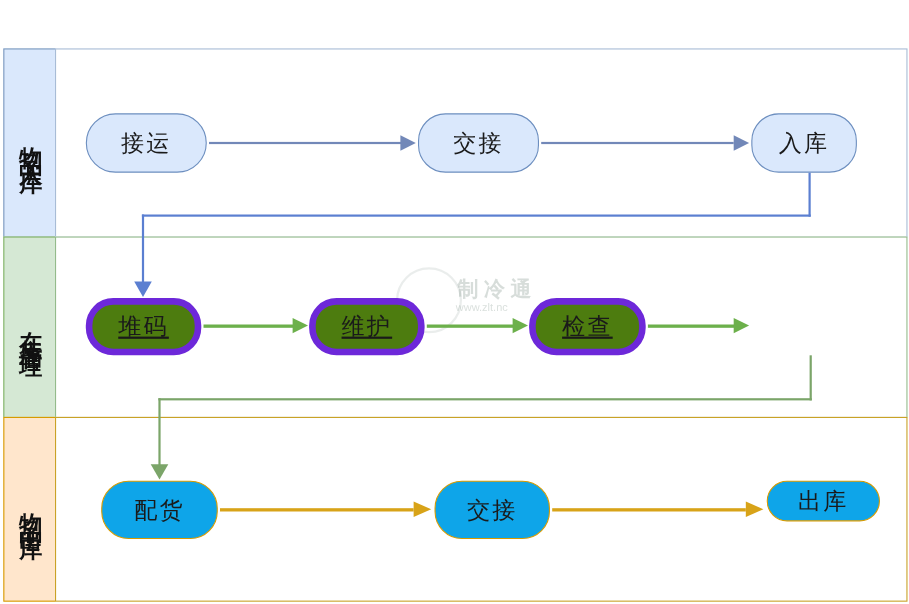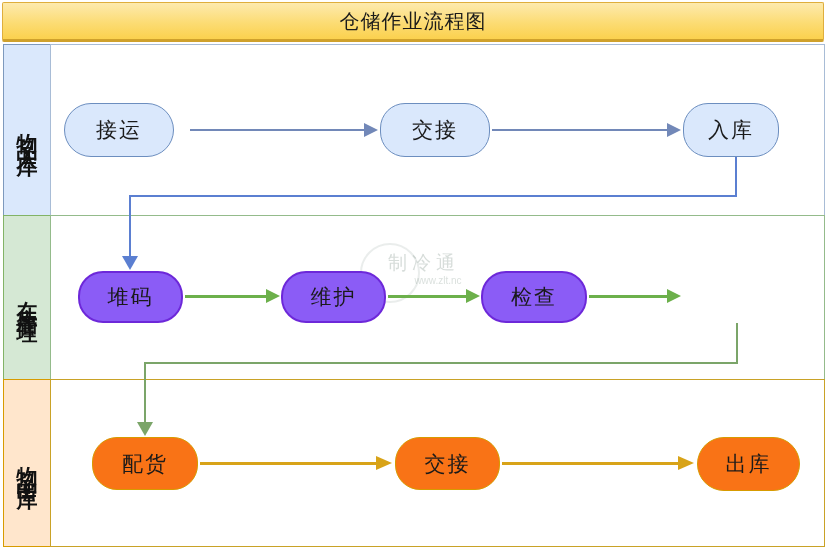--- a/index.html
+++ b/index.html
@@ -30,62 +30,59 @@
   .lane2-content{top:215px;height:163px;border:1px solid #94bb8b;}
   .lane3-label{top:379px;height:166px;background:#ffe6cc;border:1px solid #d79b00;}
   .lane3-content{top:379px;height:166px;border:1px solid #c9a227;}
 
   
   .node{
     position:absolute;display:flex;align-items:center;justify-content:center;
     font-size:21px;color:#1a1a1a;letter-spacing:2px;box-sizing:border-box;border-radius:25px;
   }
   .n-blue{background:#dae8fc;border:1px solid #6c8ebf;}
-  .n-green{background:#8b5cf6;border:2px solid #6d28d9;}
-  .n-orange{background:#f97316;border:1px solid #d79b00;}
+  .n-green{background:#4d7c0f;border:6px solid #6d28d9;text-decoration:underline;}
+  .n-orange{background:#0ea5e9;border:1px solid #d79b00;}
   .stadium{border-radius:27px;}
 
   
   .hline,.vline{position:absolute;}
   .head-right{position:absolute;width:0;height:0;border-top:7px solid transparent;border-bottom:7px solid transparent;}
   .head-down{position:absolute;width:0;height:0;border-left:8px solid transparent;border-right:8px solid transparent;}
 
   .c-blue{background:#7288b8;}   .hb-blue{border-left:14px solid #7288b8;}
   .c-eblue{background:#5b7fd1;}  .hd-blue{border-top:14px solid #5b7fd1;}
   .c-green{background:#6cb04b;}  .hb-green{border-left:14px solid #6cb04b;}
   .c-egreen{background:#7ba569;} .hd-green{border-top:14px solid #7ba569;}
   .c-gold{background:#d8a318;}   .hb-gold{border-left:16px solid #d8a318;}
 
   
   .wm-circle{position:absolute;left:360px;top:243px;width:56px;height:56px;border:2px solid rgba(160,175,168,0.22);border-radius:50%;}
-  .wm-brand{position:absolute;left:388px;top:250px;width:100px;text-align:left;font-size:19px;letter-spacing:5px;color:rgba(150,165,158,0.38);}
+  .wm-brand{position:absolute;left:388px;top:250px;width:100px;text-align:right;font-size:19px;letter-spacing:5px;color:rgba(150,165,158,0.38);font-weight:bold;}
   .wm-url{position:absolute;left:392px;top:275px;width:92px;text-align:center;font-size:10px;color:rgba(150,165,158,0.35);}
 </style>
 </head>
 <body>
 
 <div id="stage">
 
-  <div class="title-bar">
-    <span>仓储作业流程图</span>
-  </div>
 
   <div class="lane-label lane1-label">物品入库</div>
   <div class="lane-label lane2-label">在库管理</div>
   <div class="lane-label lane3-label">物品出库</div>
 
   <div class="lane-content lane1-content"></div>
   <div class="lane-content lane2-content"></div>
   <div class="lane-content lane3-content"></div>
 
   <div class="wm-circle"></div>
   <div class="wm-brand">制冷通</div>
   <div class="wm-url">www.zlt.nc</div>
 
-  <div class="node n-blue stadium" style="left:64px;top:103px;width:110px;height:54px;">接运</div>
+  <div class="node n-blue stadium" style="left:78px;top:103px;width:110px;height:54px;">接运</div>
   <div class="node n-blue" style="left:380px;top:103px;width:110px;height:54px;">交接</div>
   <div class="node n-blue" style="left:683px;top:103px;width:96px;height:54px;">入库</div>
 
   <div class="hline c-blue" style="left:190px;top:129px;width:176px;height:2px;"></div>
   <div class="head-right hb-blue" style="left:364px;top:123px;"></div>
   <div class="hline c-blue" style="left:492px;top:129px;width:175px;height:2px;"></div>
   <div class="head-right hb-blue" style="left:667px;top:123px;"></div>
 
   <div class="vline c-eblue" style="left:735px;top:157px;width:2px;height:40px;"></div>
   <div class="hline c-eblue" style="left:129px;top:195px;width:608px;height:2px;"></div>
@@ -103,20 +100,20 @@
   <div class="hline c-green" style="left:589px;top:295px;width:79px;height:3px;"></div>
   <div class="head-right hb-green" style="left:667px;top:289px;"></div>
 
   <div class="vline c-egreen" style="left:736px;top:323px;width:2px;height:41px;"></div>
   <div class="hline c-egreen" style="left:144px;top:362px;width:594px;height:2px;"></div>
   <div class="vline c-egreen" style="left:144px;top:362px;width:2px;height:61px;"></div>
   <div class="head-down hd-green" style="left:137px;top:422px;"></div>
 
   <div class="node n-orange" style="left:92px;top:437px;width:106px;height:53px;">配货</div>
   <div class="node n-orange" style="left:395px;top:437px;width:105px;height:53px;">交接</div>
-  <div class="node n-orange stadium" style="left:697px;top:437px;width:103px;height:54px;">出库</div>
+  <div class="node n-orange stadium" style="left:697px;top:437px;width:103px;height:37px;">出库</div>
 
   <div class="hline c-gold" style="left:200px;top:462px;width:176px;height:3px;"></div>
   <div class="head-right hb-gold" style="left:376px;top:456px;"></div>
   <div class="hline c-gold" style="left:502px;top:462px;width:176px;height:3px;"></div>
   <div class="head-right hb-gold" style="left:678px;top:456px;"></div>
 
 </div>
 
 </body></html>

